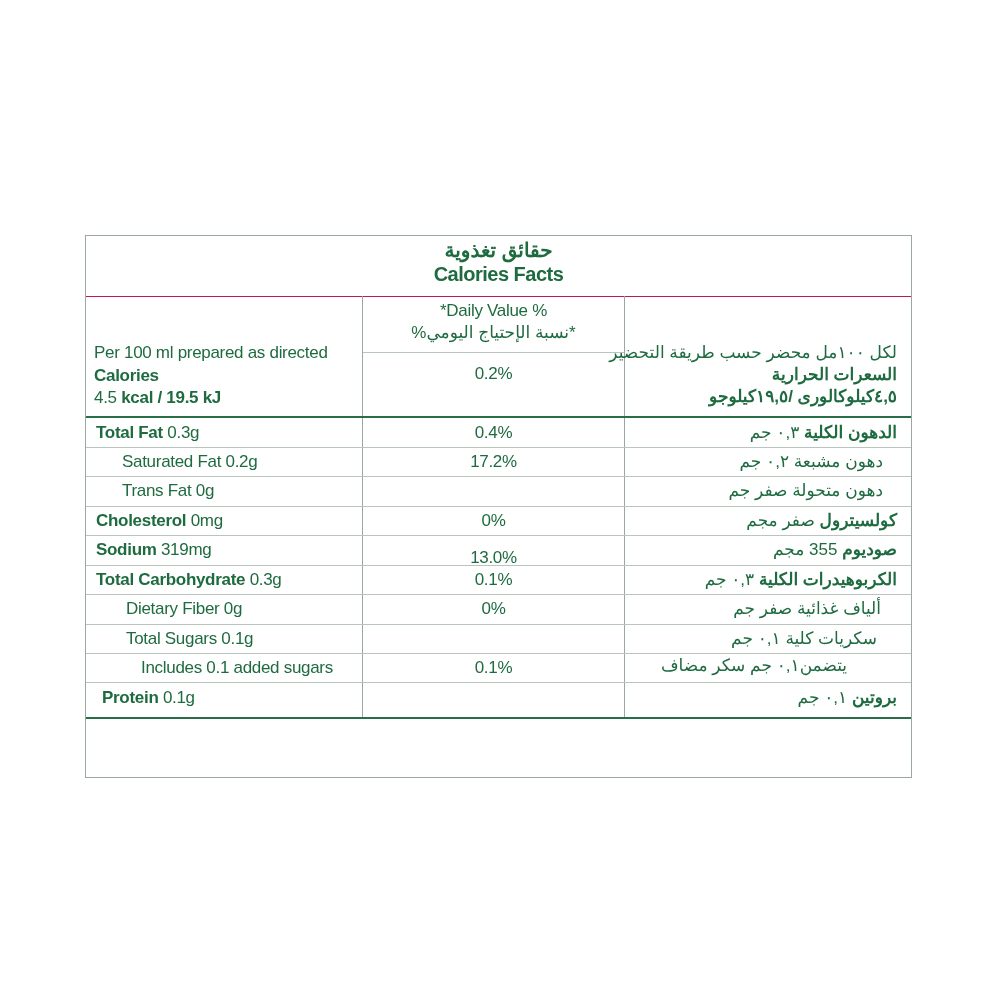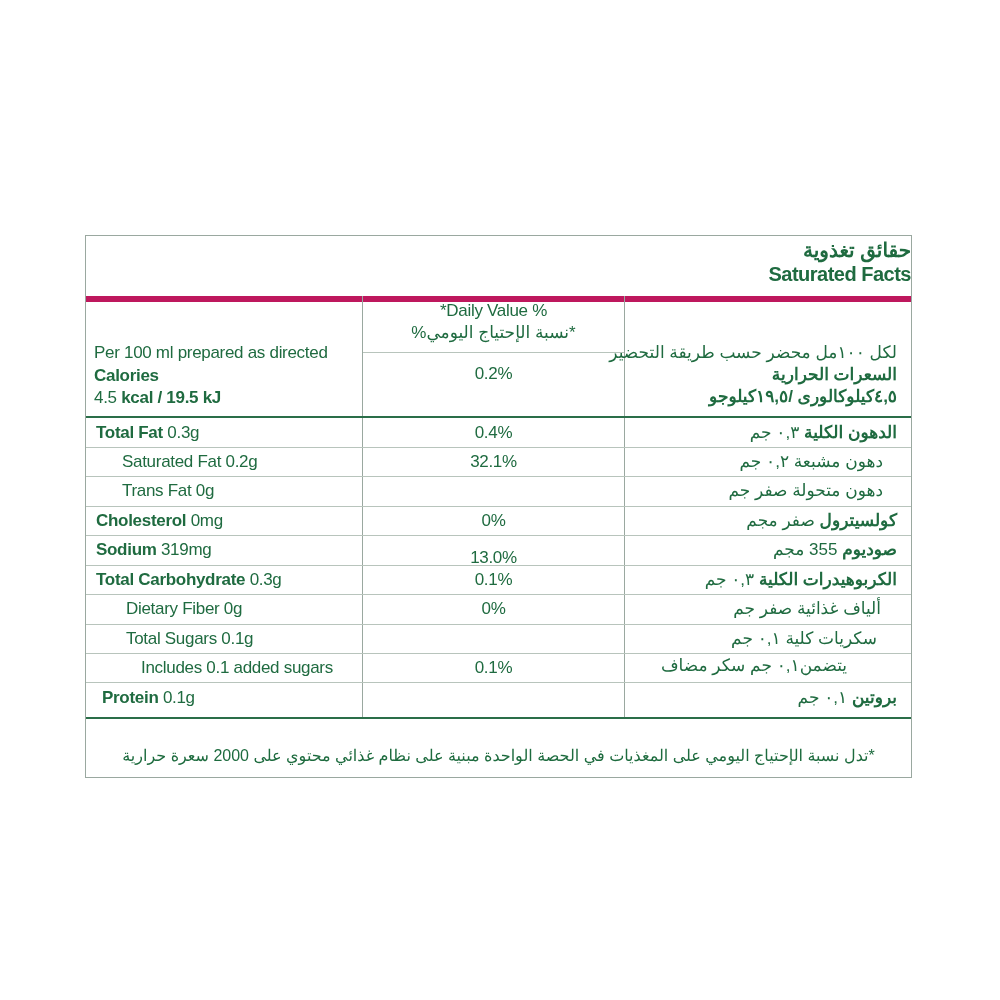--- a/index.html
+++ b/index.html
@@ -1,37 +1,37 @@
 <!DOCTYPE html>
 <html><head>
 <meta charset="utf-8">
 <style>
   html, body { margin:0; padding:0; background:#ffffff; }
   body { width:1000px; height:1000px; position:relative; font-family:"Liberation Sans", sans-serif; color:#1d6b3e; }
   .label { position:absolute; left:85px; top:235px; width:827px; height:543px; border:1px solid #9aa8a0; box-sizing:border-box; background:#fff; }
-  .title-box { position:absolute; left:0; top:0; width:100%; height:60px; text-align:right; border-bottom:6px solid #be185d; }
+  .title-box { position:absolute; left:0; top:0; width:100%; height:60px; text-align:center; border-bottom:1px solid #be185d; }
   .title-ar { font-size:20px; font-weight:bold; margin-top:2px; line-height:24px; color:#1f6b40; }
   .title-en { font-size:20px; font-weight:bold; line-height:24px; color:#1f6b40; letter-spacing:-0.5px; }
   .vline { position:absolute; width:1px; background:#9aa8a0; }
   .hline { position:absolute; left:0; height:1px; background:#b8c4bc; width:100%; }
   .hthick { position:absolute; left:0; height:2px; background:#2a6e48; width:100%; }
   .cell { position:absolute; font-size:17px; line-height:22px; white-space:nowrap; color:#1f6b40; letter-spacing:-0.3px; }
   .b { font-weight:bold; }
   .ar { direction:rtl; text-align:right; }
   .center { text-align:center; }
   .footer { position:absolute; left:0; width:100%; text-align:center; font-size:13.5px; letter-spacing:-0.6px; }
 </style>
 </head>
 <body>
 
 <div class="label">
 
   <div class="title-box">
     <div class="title-ar">حقائق تغذوية</div>
-    <div class="title-en">Saturated Facts</div>
+    <div class="title-en">Calories Facts</div>
   </div>
 
   <div class="vline" style="left:276px; top:60px; height:422px;"></div>
   <div class="vline" style="left:538px; top:60px; height:422px;"></div>
 
   <div class="cell center ar" style="left:277px; top:86px; width:261px; text-align:center;">*نسبة الإحتياج اليومي%</div>
   <div class="cell center" style="left:277px; top:64px; width:261px;">*Daily Value %</div>
   <div class="hline" style="left:277px; width:261px; top:116px;"></div>
 
   <div class="cell" style="left:8px; top:106px;">Per 100 ml prepared as directed</div>
@@ -47,21 +47,21 @@
   <div class="hthick" style="top:180px;"></div>
 
   <div id="rows">
 
     <div class="cell" style="left:10px; top:186px;"><span class="b">Total Fat</span><span> 0.3g</span></div>
     <div class="cell center" style="left:277px; width:261px; top:186px;">0.4%</div>
     <div class="cell ar" style="right:14px; top:186px;"><span class="b">الدهون الكلية</span><span> ٠,٣ جم</span></div>
     <div class="hline" style="top:211px;"></div>
 
     <div class="cell" style="left:36px; top:215px;">Saturated Fat 0.2g</div>
-    <div class="cell center" style="left:277px; width:261px; top:215px;">32.1%</div>
+    <div class="cell center" style="left:277px; width:261px; top:215px;">17.2%</div>
     <div class="cell ar" style="right:28px; top:215px;">دهون مشبعة ٠,٢ جم</div>
     <div class="hline" style="top:240px;"></div>
 
     <div class="cell" style="left:36px; top:244px;">Trans Fat 0g</div>
     <div class="cell center" style="left:277px; width:261px; top:244px;"></div>
     <div class="cell ar" style="right:28px; top:244px;">دهون متحولة صفر جم</div>
     <div class="hline" style="top:270px;"></div>
 
     <div class="cell" style="left:10px; top:274px;"><span class="b">Cholesterol</span><span> 0mg</span></div>
     <div class="cell center" style="left:277px; width:261px; top:274px;">0%</div>
@@ -93,14 +93,13 @@
     <div class="cell ar" style="right:64px; top:419px;">يتضمن٠,١ جم سكر مضاف</div>
     <div class="hline" style="top:446px;"></div>
 
     <div class="cell" style="left:16px; top:451px;"><span class="b">Protein</span><span> 0.1g</span></div>
     <div class="cell center" style="left:277px; width:261px; top:451px;"></div>
     <div class="cell ar" style="right:14px; top:451px;"><span class="b">بروتين</span><span> ٠,١ جم</span></div>
   </div>
 
   <div class="hthick" style="top:481px;"></div>
 
-  <div class="footer ar" style="top:510px; font-size:16px; text-align:center;">*تدل نسبة الإحتياج اليومي على المغذيات في الحصة الواحدة مبنية على نظام غذائي محتوي على 2000 سعرة حرارية</div>
 </div>
 
 </body></html>

